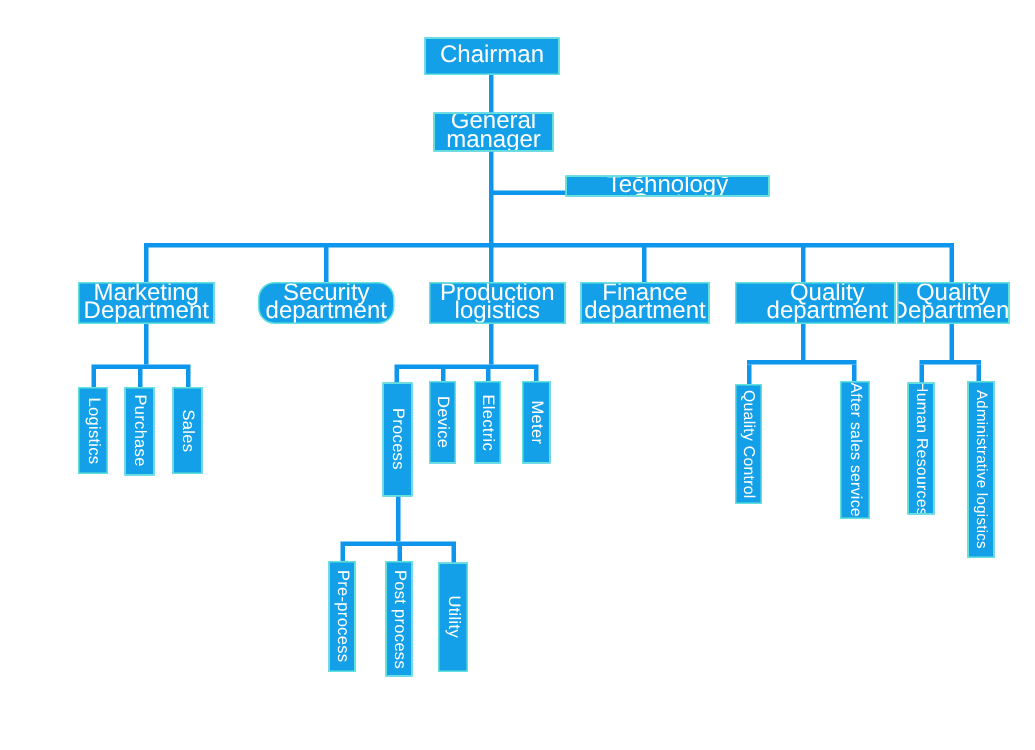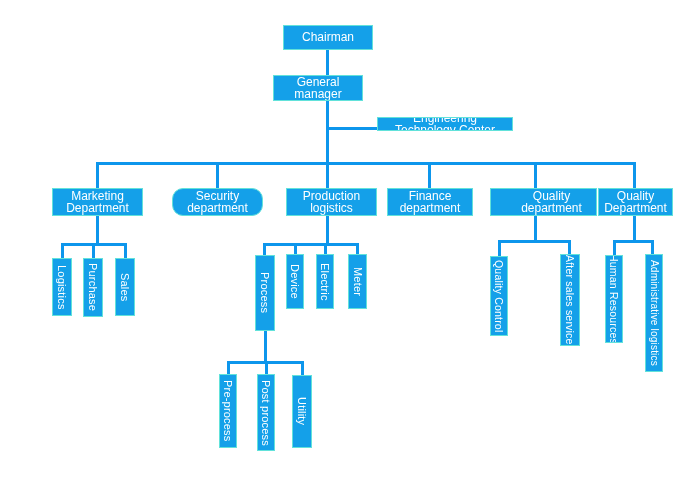--- a/index.html
+++ b/index.html
@@ -13,21 +13,21 @@
   .canvas{
     position:relative;width:690px;height:500px;background:var(--bg);
     font-family:"Liberation Sans",sans-serif;overflow:hidden;
   }
   .line{position:absolute;background:var(--line);}
   .node{
     position:absolute;background:var(--fill);border:1px solid var(--edge);
     color:var(--text);display:flex;align-items:center;justify-content:center;
     text-align:center;box-sizing:border-box;overflow:hidden;
   }
-  .node.h{font-size:12px;line-height:12.5px;}
+  .node.h{font-size:16px;line-height:12.5px;}
   .node.v{writing-mode:vertical-rl;font-size:11px;letter-spacing:0.2px;}
   .node.v span{white-space:nowrap;}
   .node span{display:inline-block;}
 </style>
 </head>
 <body>
 
 <div class="canvas">
   <div id="connector-layer">
       <div class="line" style="left: 326px; top: 50px; width: 3px; height: 25px;"></div>
@@ -61,21 +61,21 @@
       <div class="line" style="left: 568px; top: 243px; width: 3px; height: 11px;"></div>
       <div class="line" style="left: 633px; top: 216px; width: 3px; height: 24px;"></div>
       <div class="line" style="left: 613px; top: 240px; width: 41px; height: 3px;"></div>
       <div class="line" style="left: 613px; top: 243px; width: 3px; height: 12px;"></div>
       <div class="line" style="left: 651px; top: 243px; width: 3px; height: 11px;"></div>
     </div>
   <div id="node-layer">
       <div class="node h" style="left: 283px; top: 25px; width: 90px; height: 25px;">
         <span>Chairman</span>
       </div>
-      <div class="node h" style="left: 273px; top: 75px; width: 90px; height: 26px;">
+      <div class="node h" style="left: 289px; top: 75px; width: 80px; height: 26px; align-items: flex-end;">
         <span>General manager</span>
       </div>
       <div class="node h" style="left: 377px; top: 117px; width: 136px; height: 14px;">
         <span style="max-width: 112px;">Engineering Technology Center</span>
       </div>
       <div class="node h" style="left: 52px; top: 188px; width: 91px; height: 28px;">
         <span>Marketing Department</span>
       </div>
       <div class="node h" style="left: 172px; top: 188px; width: 91px; height: 28px; border-radius: 11px;">
         <span>Security department</span>

